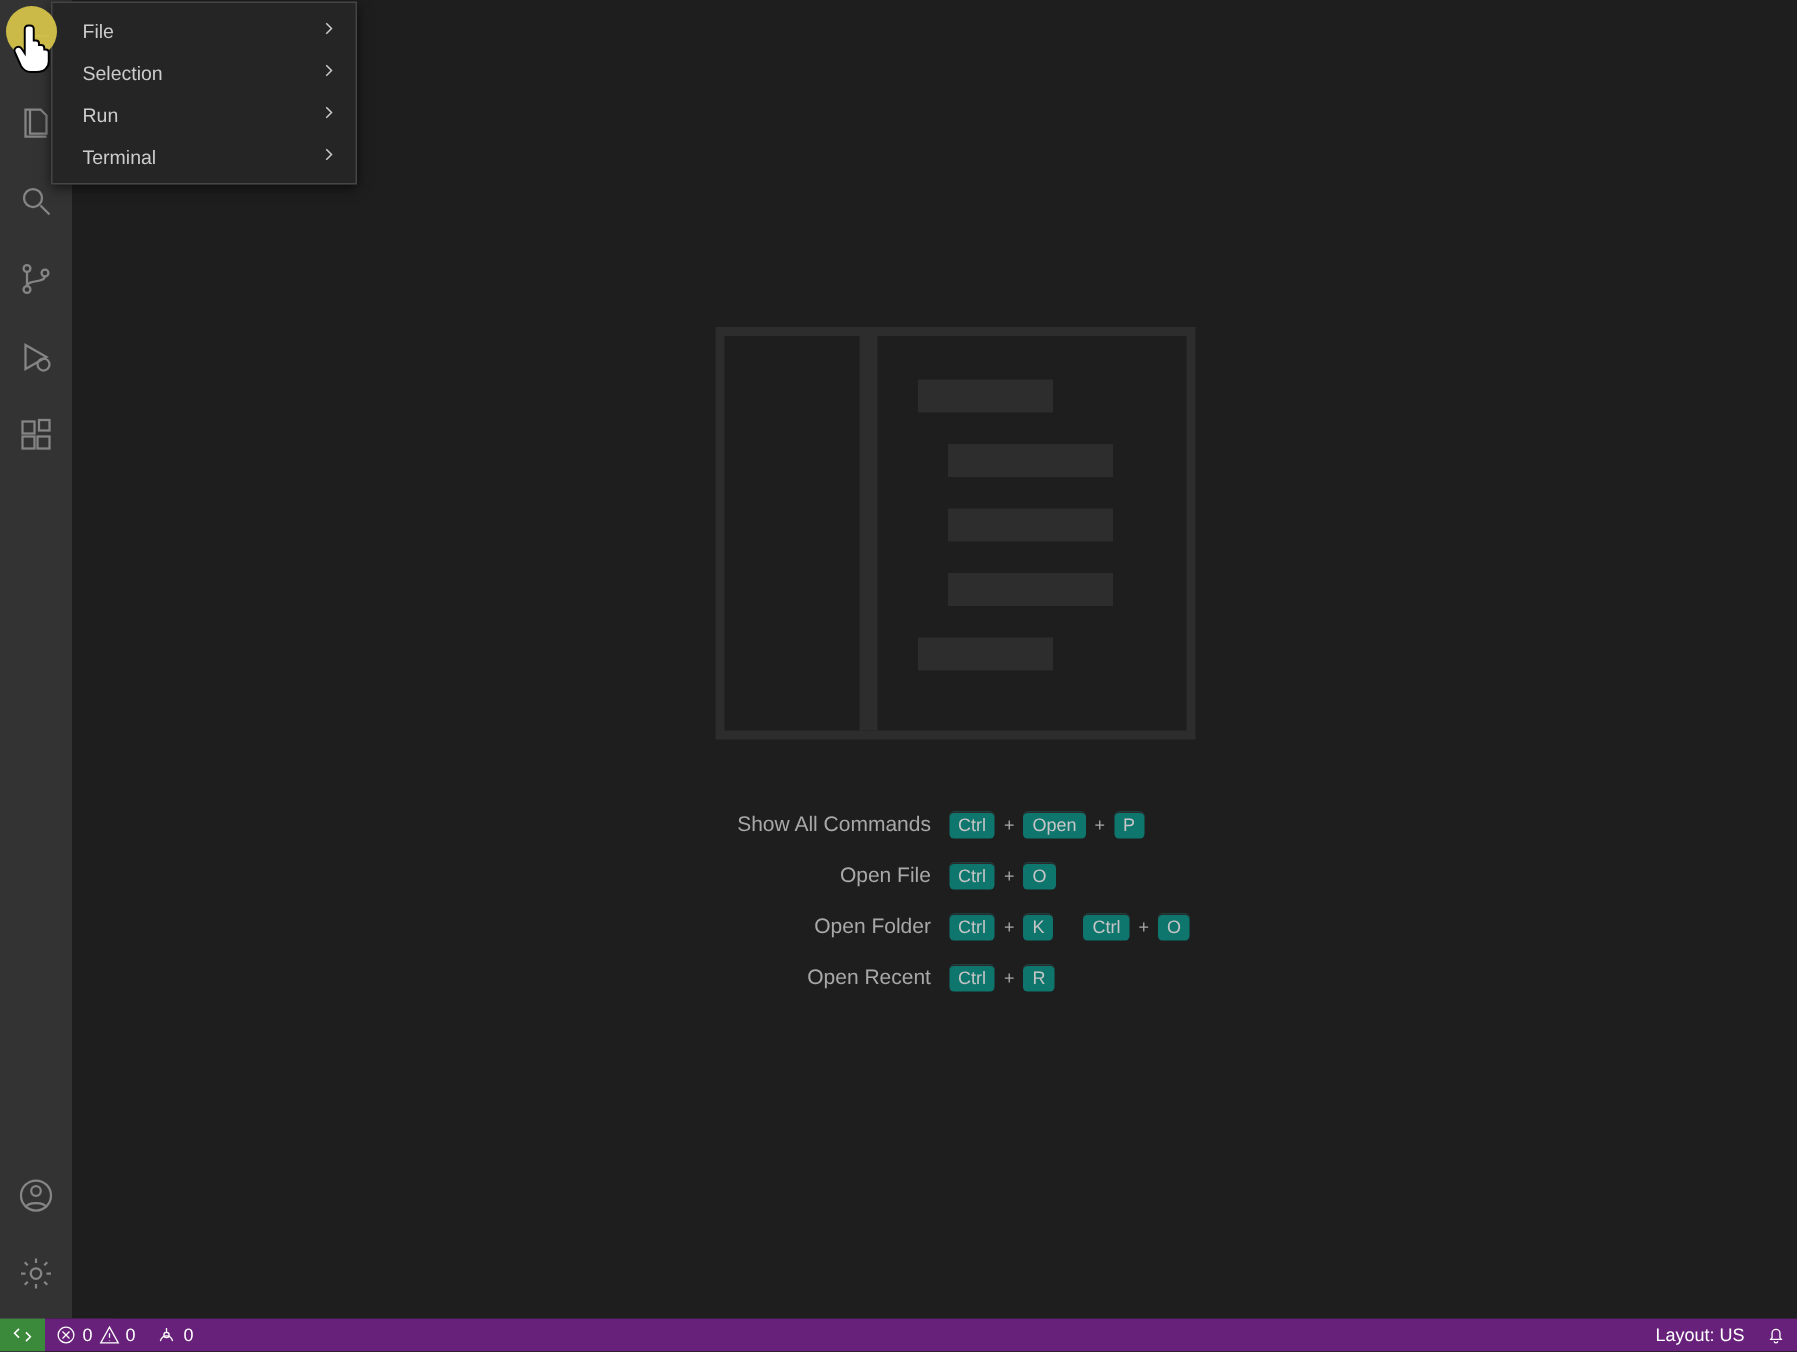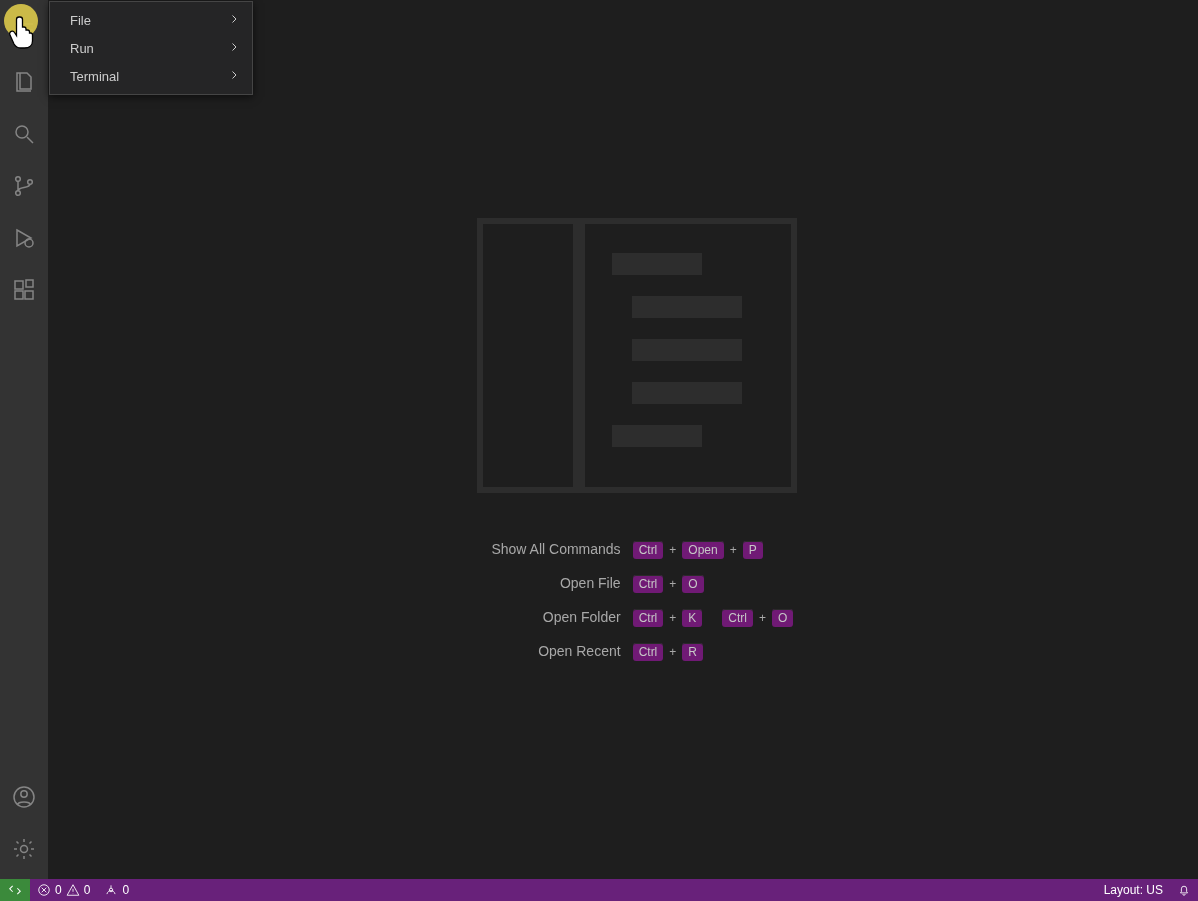--- a/index.html
+++ b/index.html
@@ -12,33 +12,33 @@
   .activitybar .ab-btn svg { width:24px; height:24px; stroke:currentColor; fill:none; stroke-width:1.5; }
   .bottom { padding-bottom:6px; }
 
   .editor { flex:1; position:relative; background:#1e1e1e; display:flex; align-items:center; justify-content:center;margin-left:28px; }
   .watermark { display:flex; flex-direction:column; align-items:center; gap:48px; color:#777; user-select:none; }
   .watermark svg { width:320px; height:275px; }
   .shortcuts { display:flex; flex-direction:column; gap:16px; }
   .shortcut-row { display:flex; align-items:center; gap:12px; }
   .shortcut-label { width:140px; text-align:right; color:#a8a8a8; font-size:14px; line-height:1.25; }
   .keys { display:flex; align-items:center; gap:6px; }
-  .key { background:#701a75; color:#c6c6c6; border-radius:3px; padding:2px 6px; font-size:12px; box-shadow:0 1px 0 #2a2a2a inset; }
+  .key { background:#0f766e; color:#c6c6c6; border-radius:3px; padding:2px 6px; font-size:12px; box-shadow:0 1px 0 #2a2a2a inset; }
   .plus { color:#a8a8a8; font-size:12px; }
   .keygap { width:8px; }
 
   .statusbar { height:22px; background:#68217a; color:#fff; display:flex; align-items:center; justify-content:space-between; font-size:12px; }
   .statusbar .left, .statusbar .right { display:flex; align-items:center; height:100%; }
   .sb-item { display:flex; align-items:center; gap:4px; padding:0 7px; height:100%; }
   .sb-item svg { width:14px; height:14px; stroke:#fff; fill:none; stroke-width:1.5; }
   .remote { background:#3b8a3b; padding:0 8px; height:100%; display:flex; align-items:center; }
   .remote svg { width:14px; height:14px; stroke:#fff; fill:none; stroke-width:1.8; }
 
   
-  .popup { position:absolute; top:1px; left:49px; width:204px; background:#252526; box-shadow:0 2px 8px rgba(0,0,0,.6); border:1px solid #454545; padding:4px 0; z-index:10; }
+  .popup { position:absolute; top:1px; left:34px; width:204px; background:#252526; box-shadow:0 2px 8px rgba(0,0,0,.6); border:1px solid #454545; padding:4px 0; z-index:10; }
   .popup-item { height:28px; display:flex; align-items:center; justify-content:space-between; padding:0 12px 0 20px; color:#ccc; font-size:13px; }
   .popup-item .arrow { color:#ccc; }
   .popup-item .arrow svg { width:12px; height:12px; stroke:currentColor; fill:none; stroke-width:2; }
 
   
   .cursor { position:absolute; top:4px; left:4px; width:36px; height:36px; z-index:20; pointer-events:none; }
   .cursor .highlight { position:absolute; width:34px; height:34px; border-radius:50%; background:#d4c24a; opacity:.95; top:0; left:0; }
   .cursor svg { position:absolute; top:9px; left:4px; width:32px; height:36px; }
 </style>
 </head>
@@ -201,20 +201,26 @@
 </div>
 
 <div class="popup">
   <div class="popup-item">
     <span>File</span>
     <span class="arrow"><svg viewBox="0 0 24 24">
           <path d="M9 5l7 7-7 7"></path>
         </svg></span>
   </div>
   <div class="popup-item">
+    <span>Selection</span>
+    <span class="arrow"><svg viewBox="0 0 24 24">
+          <path d="M9 5l7 7-7 7"></path>
+        </svg></span>
+  </div>
+  <div class="popup-item">
     <span>Run</span>
     <span class="arrow"><svg viewBox="0 0 24 24">
           <path d="M9 5l7 7-7 7"></path>
         </svg></span>
   </div>
   <div class="popup-item">
     <span>Terminal</span>
     <span class="arrow"><svg viewBox="0 0 24 24">
           <path d="M9 5l7 7-7 7"></path>
         </svg></span>

